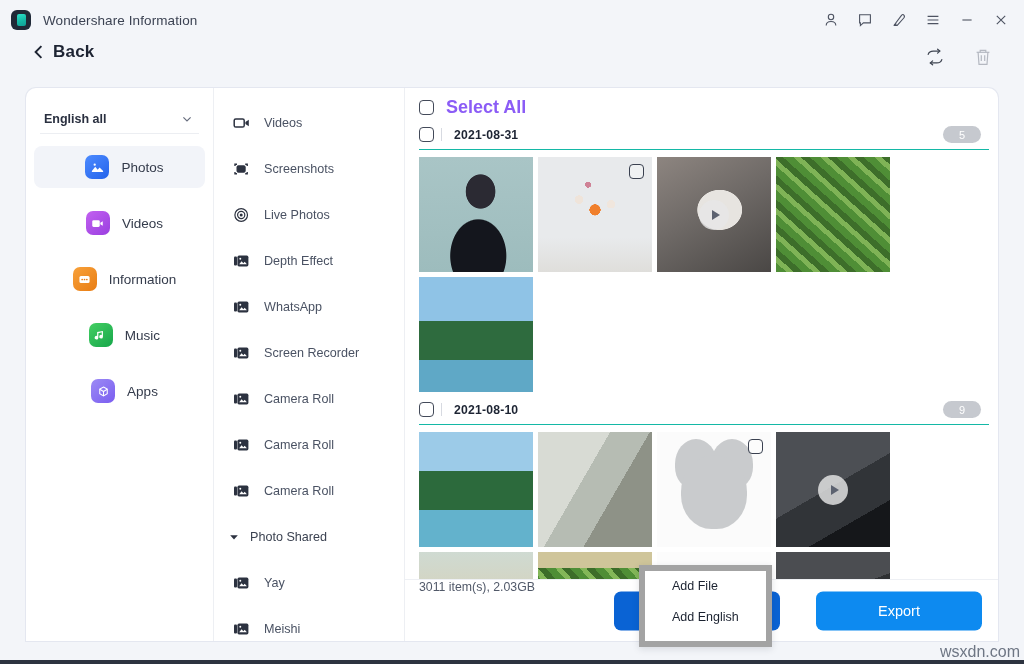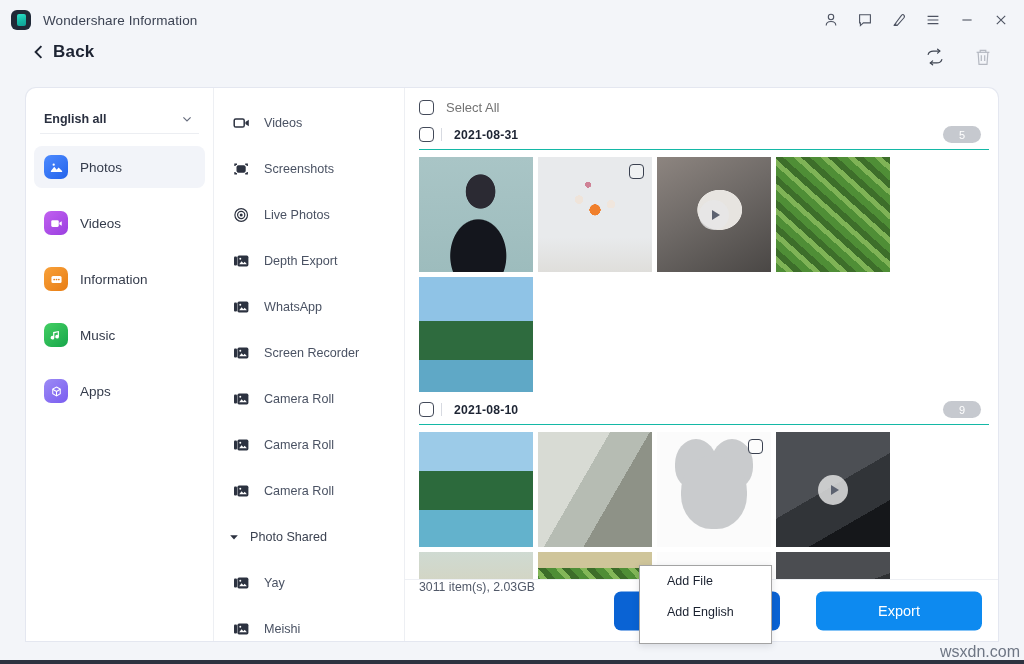--- a/index.html
+++ b/index.html
@@ -104,20 +104,21 @@
   .lang-label { font-size: 12.5px; color: #2a3040; font-weight: bold; }
   .nav-list { margin-top: 12px; }
   .nav-item {
     height: 42px; margin: 0 8px;
     display: flex; align-items: center;
     gap: 12px;
     padding-left: 10px;
     border-radius: 8px;
     margin-bottom: 14px;
     cursor: default;
+    justify-content: center;
   }
   .nav-item.active { background: #f2f4f9; }
   .nav-ico {
     width: 24px; height: 24px; border-radius: 7px;
     flex: none;
     display: flex; align-items: center; justify-content: center;
   }
   .nav-text { font-size: 13.5px; color: #343b4b; }
 
   
@@ -152,21 +153,21 @@
     position: relative;
     padding-left: 14px;
     padding-right: 9px;
   }
   .selall-row {
     height: 32px;
     display: flex; align-items: center;
     gap: 12px;
     padding-top: 6px;
   }
-  .selall-label { font-size: 13px; font-weight: normal; color: #737373; }
+  .selall-label { font-size: 18px; font-weight: bold; color: #8b5cf6; }
   .cbox {
     width: 15px; height: 15px;
     border: 1.4px solid #434a59;
     border-radius: 4px;
     background: #fff;
     flex: none;
     cursor: default;
   }
   .date-row {
     height: 30px;
@@ -250,24 +251,24 @@
   }
   .btn-import { background: #0a63d4; }
   .btn-export { background: #0d8af0; }
 
   
   .ctxmenu {
     position: absolute;
     left: 639px; top: 565px;
     width: 133px;
     background: #fff;
-    border: 1px solid #a3a3a3;
+    border: 6px solid #a3a3a3;
     box-shadow: 0 2px 7px rgba(20,28,48,.13);
     z-index: 40;
-    padding: 4px 0 20px 0;
+    padding: 4px 0 13px 0;
   }
   .ctx-item {
     height: 22px;
     display: flex; align-items: center;
     padding-left: 27px;
     font-size: 12.5px;
     color: #1b2230;
     cursor: default;
   }
   .ctx-item + .ctx-item { margin-top: 9px; }
@@ -489,21 +490,21 @@
           </svg>
         <span class="cat-text">Live Photos</span>
       </div>
       <div class="cat-item">
         <svg width="18" height="16" viewBox="0 0 18 16">
             <rect x="1" y="3.4" width="3" height="9.2" rx="1" fill="#2c3240"></rect>
             <rect x="4.4" y="2.6" width="11" height="10.8" rx="1.6" fill="#2c3240"></rect>
             <path d="M6.2 11.2l2.4-2.9 1.7 2 1.4-1.5 2.2 2.4z" fill="#fff"></path>
             <circle cx="7.3" cy="5.8" r=".95" fill="#fff"></circle>
           </svg>
-        <span class="cat-text">Depth Export</span>
+        <span class="cat-text">Depth Effect</span>
       </div>
       <div class="cat-item">
         <svg width="18" height="16" viewBox="0 0 18 16">
             <rect x="1" y="3.4" width="3" height="9.2" rx="1" fill="#2c3240"></rect>
             <rect x="4.4" y="2.6" width="11" height="10.8" rx="1.6" fill="#2c3240"></rect>
             <path d="M6.2 11.2l2.4-2.9 1.7 2 1.4-1.5 2.2 2.4z" fill="#fff"></path>
             <circle cx="7.3" cy="5.8" r=".95" fill="#fff"></circle>
           </svg>
         <span class="cat-text">WhatsApp</span>
       </div>

